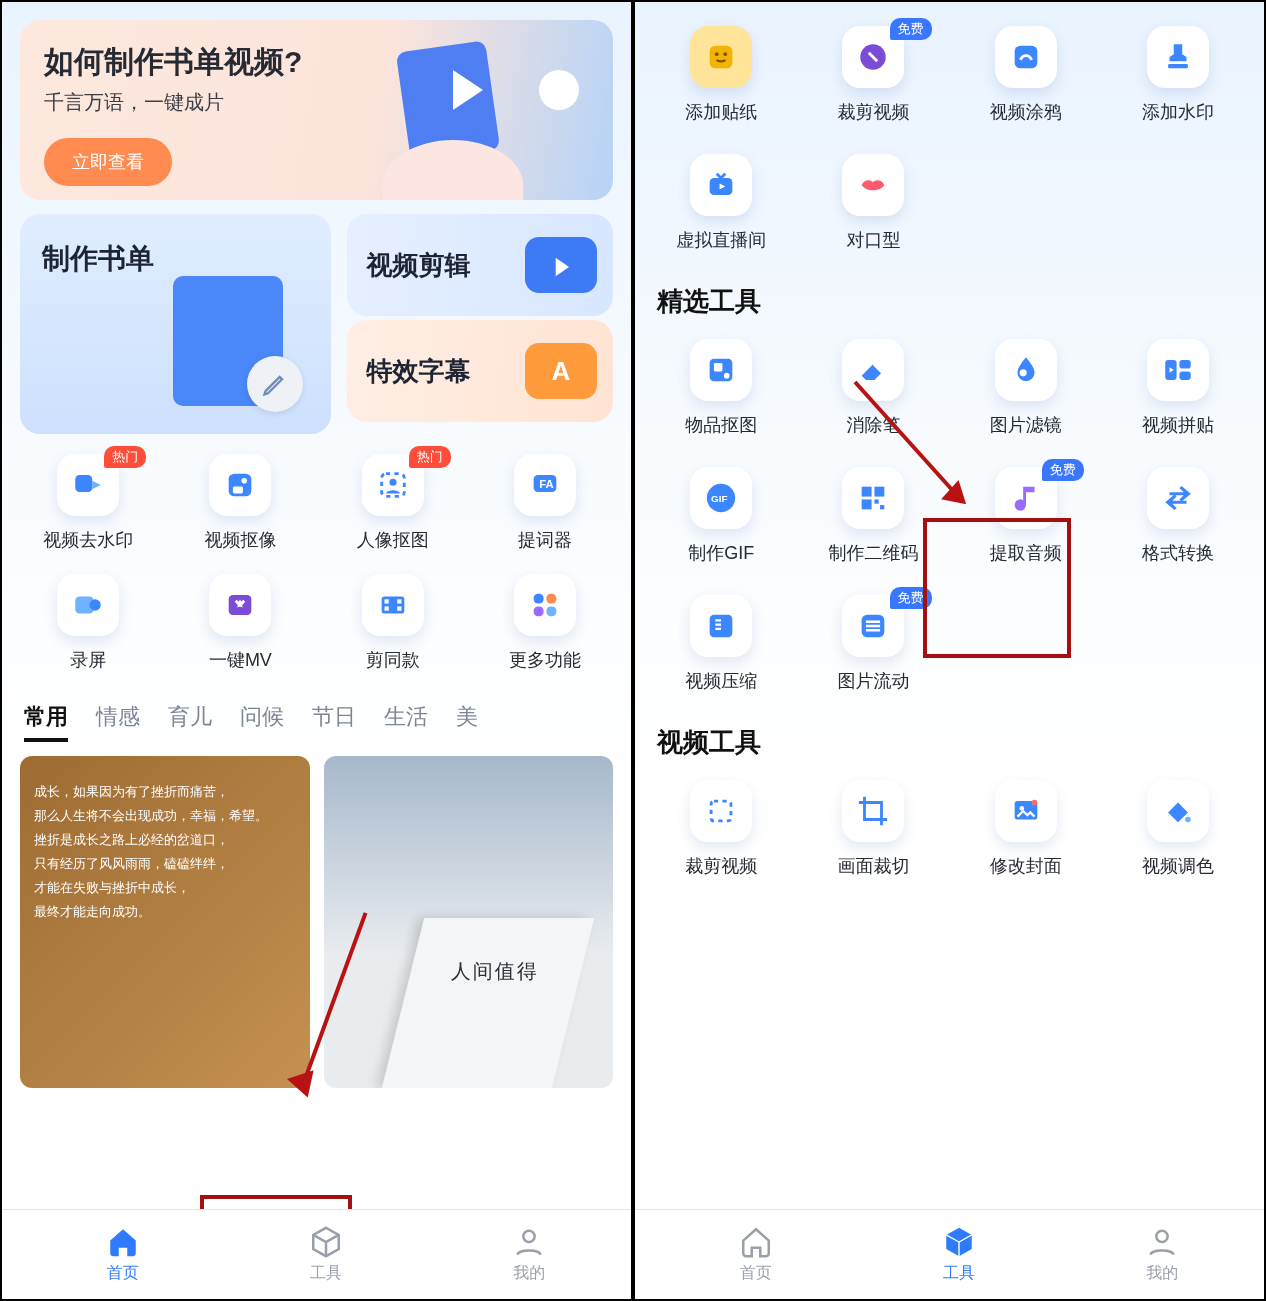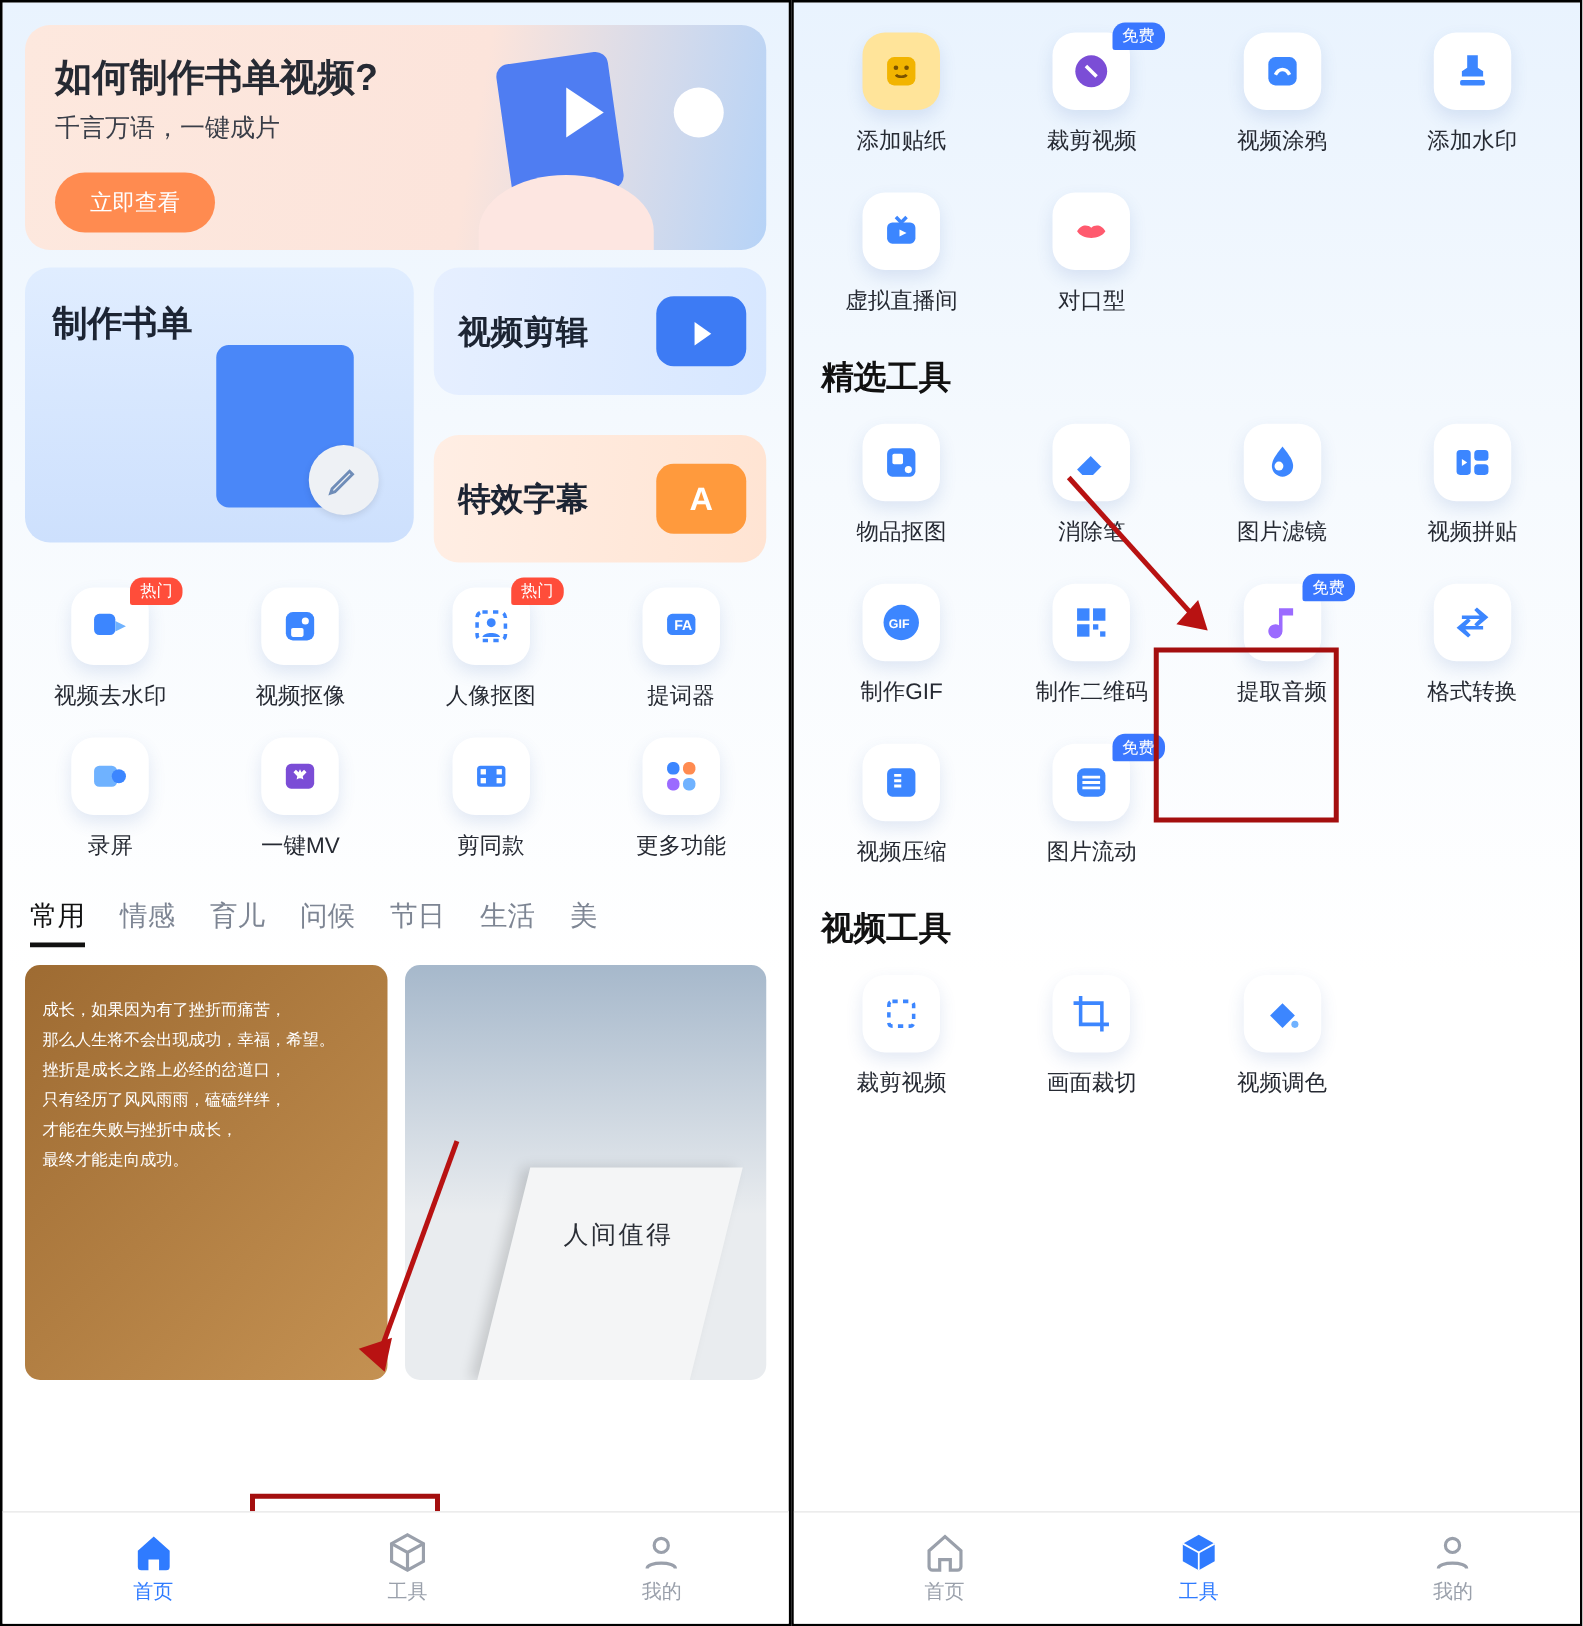--- a/index.html
+++ b/index.html
@@ -59,21 +59,21 @@
   
   .bigrow{ display:flex; gap:16px; margin:0 18px 8px 18px;}
   .big-left{
     flex:1; height:220px; border-radius:20px;
     background:linear-gradient(180deg,#e0edff 0%, #cde0fd 100%);
     position:relative; padding:26px 22px; overflow:hidden;
   }
   .big-left h3{font-size:28px; font-weight:700; color:#1c2433;}
   .big-left .doc{ position:absolute; right:48px; bottom:28px; width:110px;height:130px; background:#4a87f8; border-radius:10px;}
   .big-left .pen{ position:absolute; right:28px; bottom:22px; width:56px;height:56px; background:#eef1f5; border-radius:50%; box-shadow:0 2px 6px rgba(0,0,0,.1);}
-  .big-right{ flex:1; display:flex; flex-direction:column; gap:32px;}
+  .big-right{ flex:1; display:flex; flex-direction:column; gap:4px;}
   .tile{
     height:102px; border-radius:20px; position:relative;
     padding:0 20px; display:flex; align-items:center; overflow:hidden;
   }
   .tile h3{font-size:26px; font-weight:700; color:#1c2433;}
   .tile .ticon{position:absolute; right:16px; top:50%; transform:translateY(-50%); width:72px;height:56px; border-radius:14px;}
   .tile1{background:linear-gradient(95deg,#e6efff 0%,#d7e7ff 100%);}
   .tile1 .ticon{background:#3d7bf4;}
   .tile2{background:linear-gradient(95deg,#ffeee4 0%, #ffe4d3 100%);}
   .tile2 .ticon{background:#ff9a3d;}
@@ -93,21 +93,21 @@
   .glabel{ font-size:18px; color:#262a33; margin-top:12px; white-space:nowrap;}
   .badge{
     position:absolute; top:-2px; right:18px;
     background:#ff4d3a; color:#fff; font-size:13px; padding:2px 8px;
     border-radius:10px 10px 10px 2px;
   }
   .badge.free{ background:#3a77ff;}
   
   .cats{ display:flex; gap:28px; margin:20px 22px 2px 22px; overflow:hidden; }
   .cat{ font-size:22px; color:#7d8593; white-space:nowrap;}
-  .cat.active{ color:#111; font-weight:400; border-bottom:4px solid #111; padding-bottom:6px;}
+  .cat.active{ color:#111; font-weight:700; border-bottom:4px solid #111; padding-bottom:6px;}
   
   .cards{ display:flex; gap:14px; margin:14px 18px 0 18px;}
   .card{
     flex:1; height:332px; border-radius:12px; overflow:hidden; position:relative;
   }
   .card1{ background:linear-gradient(135deg,#9e6b32,#c49152);}
   .card1 .txt{
     position:absolute;left:14px;top:24px;right:14px;
     color:#fff;font-size:13px;line-height:24px;
   }
@@ -520,20 +520,31 @@
         <div class="icn">
           <svg viewBox="0 0 24 24" fill="none" stroke="#3c86ff" stroke-width="2">
               <path d="M6 2v16h16M2 6h16v16"></path>
             </svg>
         </div>
         <span class="glabel">画面裁切</span>
       </div>
       <div class="gitem">
         <div class="icn">
           <svg viewBox="0 0 24 24" fill="#3c86ff">
+              <rect x="4" y="5" width="16" height="13" rx="2"></rect>
+              <circle cx="9" cy="10" r="1.6" fill="#fff"></circle>
+              <path d="M6 16l4-4 3 3 2-2 3 3" stroke="#fff" stroke-width="1.6" fill="none"></path>
+              <circle cx="18" cy="6" r="2" fill="#ff6b6b"></circle>
+            </svg>
+        </div>
+        <span class="glabel">修改封面</span>
+      </div>
+      <div class="gitem">
+        <div class="icn">
+          <svg viewBox="0 0 24 24" fill="#3c86ff">
               <path d="M5 13l7-7 7 7-7 7-7-7z"></path>
               <circle cx="19" cy="18" r="2" fill="#6fb2ff"></circle>
             </svg>
         </div>
         <span class="glabel">视频调色</span>
       </div>
     </div>
   </div>
 
   <div class="arrow" style="left:218px;top:380px;">

